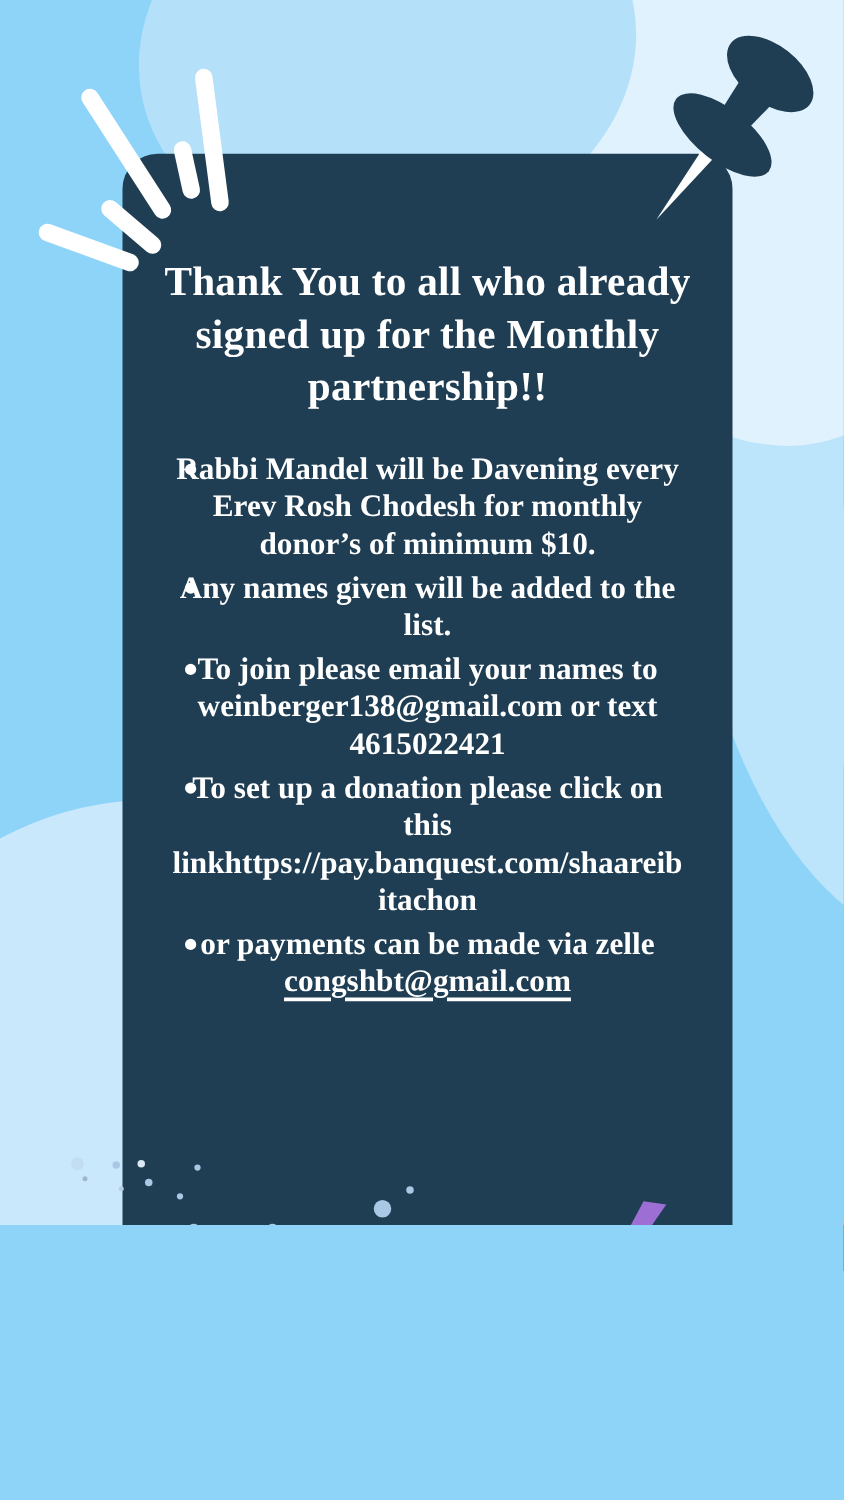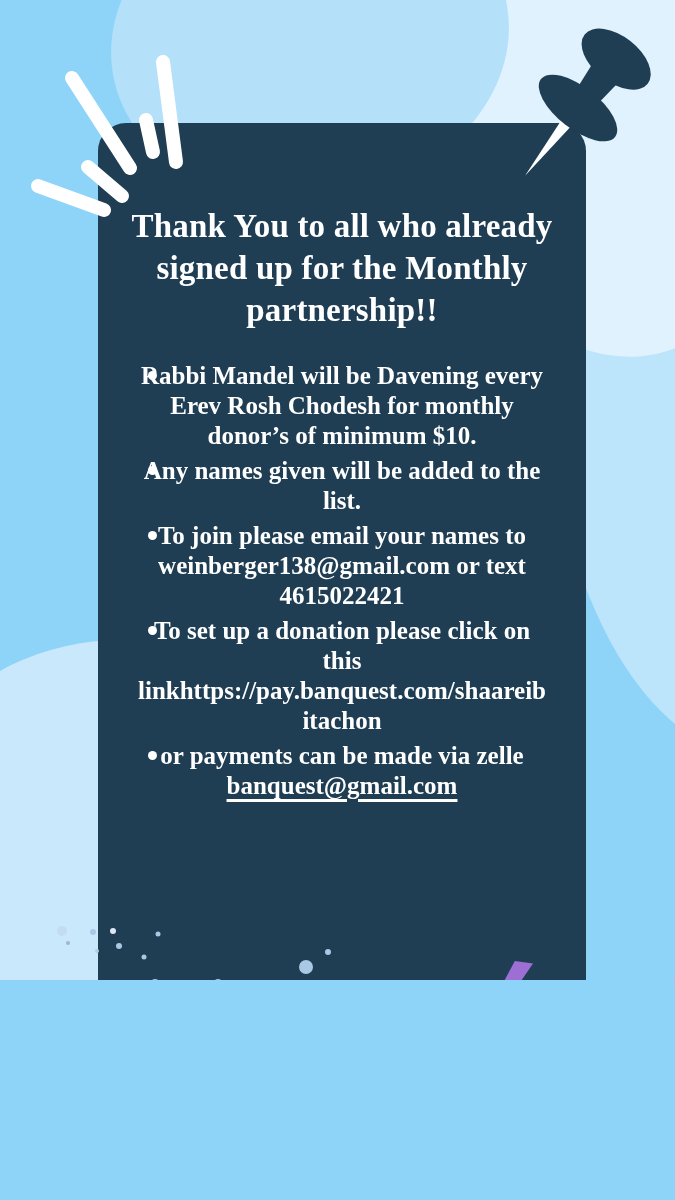--- a/index.html
+++ b/index.html
@@ -66,21 +66,21 @@
         <li>
           <div class="li-text">Any names given will be added to the list.</div>
         </li>
         <li>
           <div class="li-text">To join please email your names to weinberger138@gmail.com or text 4615022421</div>
         </li>
         <li>
           <div class="li-text anywhere">To set up a donation please click on this linkhttps://pay.banquest.com/shaareibitachon</div>
         </li>
         <li>
-          <div class="li-text">or payments can be made via zelle <span class="link-underline">banquest@gmail.com</span></div>
+          <div class="li-text">or payments can be made via zelle <span class="link-underline">congshbt@gmail.com</span></div>
         </li>
       </ul>
   </div>
 
   <svg class="deco" style="left:30px;top:920px;" width="310" height="110" viewBox="0 0 310 110">
     <g fill="#a9c8e5">
       <circle cx="63" cy="12" r="3"></circle>
       <circle cx="83" cy="11" r="3" fill="#dce9f4"></circle>
       <circle cx="128" cy="14" r="2.5"></circle>
       <circle cx="89" cy="26" r="3"></circle>

